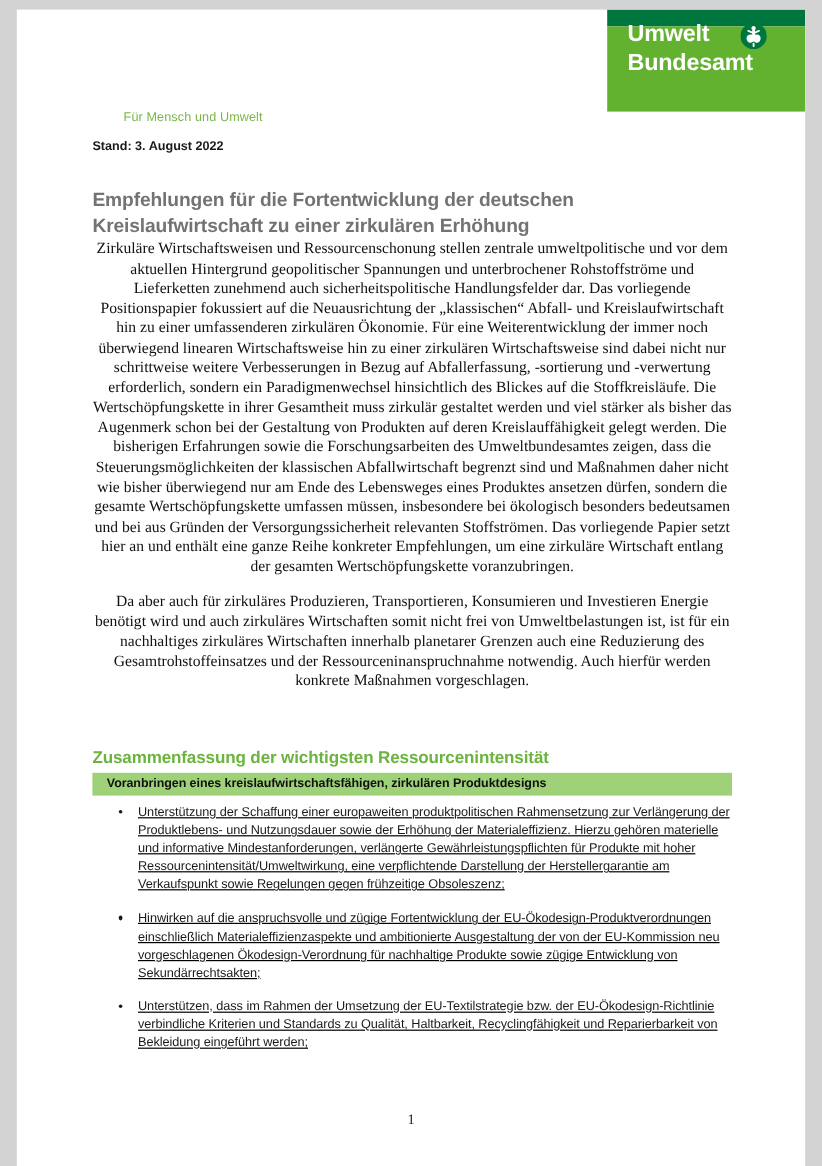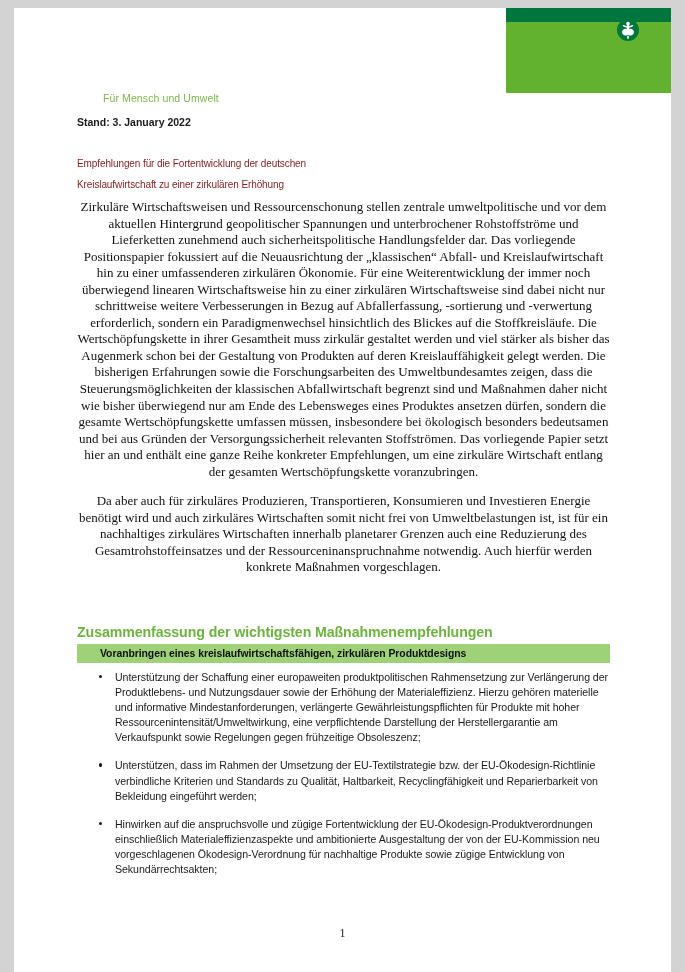--- a/index.html
+++ b/index.html
@@ -86,23 +86,23 @@
     font-size: 10.5px;
     font-weight: 600;
   }
 
   
   #doc-title {
     position: absolute;
     left: 63px;
     top: 138px;
     width: 500px;
-    color: #7f1d1d;
-    font-size: 10px;
-    font-weight: normal;
+    color: #737373;
+    font-size: 16px;
+    font-weight: bold;
     line-height: 21px;
     letter-spacing: -0.1px;
   }
   #doc-title .ln { display: block; }
 
   
   #body-wrap {
     position: absolute;
     left: 63px;
     top: 191px;
@@ -134,31 +134,32 @@
     position: absolute;
     left: 63px;
     top: 636px;
     width: 533px;
     height: 19px;
     background: #9ed178;
     color: #0f0f0f;
     font-size: 10.4px;
     font-weight: bold;
     line-height: 19px;
-    padding-left: 23px;
+    padding-left: 12px;
     box-sizing: border-box;
     letter-spacing: -0.05px;
   }
 
   
   #bullets {
     position: absolute;
     left: 63px;
     top: 662px;
     width: 540px;
+    text-decoration: underline;
   }
   .bullet {
     position: relative;
     padding-left: 38px;
     margin-bottom: 13px;
     font-size: 10.6px;
     line-height: 15.1px;
     color: #1a1a1a;
     letter-spacing: -0.05px;
   }
@@ -185,65 +186,69 @@
   }
 </style>
 </head>
 <body>
 
 <div id="page">
 
   <div id="logo-block">
     <div id="logo-topbar"></div>
     <div id="logo-body"></div>
+    <div id="logo-wordmark">
+      <span class="ln">Umwelt</span>
+      <span class="ln">Bundesamt</span>
+    </div>
     <svg id="logo-symbol" viewBox="0 0 44 44">
       <circle cx="22" cy="22" r="22" fill="#00763f"></circle>
       <path d="M22 5.5 C24.2 5.5 25.6 7.2 25.6 9.2 C25.6 10.4 25.1 11.4 24.3 12.1
                L24.3 14.6 L30.5 12.0 C31.6 11.6 32.6 12.2 32.6 13.2
                C32.6 13.9 32.1 14.5 31.4 14.8 L24.3 17.7 L24.3 20.0
                C26.6 19.0 29.4 19.2 31.4 20.9 C34.4 23.4 34.6 28.1 31.9 31.0
                C29.3 33.8 25.0 33.9 22.3 31.3 L22 31.0 L21.7 31.3
                C19.0 33.9 14.7 33.8 12.1 31.0 C9.4 28.1 9.6 23.4 12.6 20.9
                C14.6 19.2 17.4 19.0 19.7 20.0 L19.7 17.7 L12.6 14.8
                C11.9 14.5 11.4 13.9 11.4 13.2 C11.4 12.2 12.4 11.6 13.5 12.0
                L19.7 14.6 L19.7 12.1 C18.9 11.4 18.4 10.4 18.4 9.2
                C18.4 7.2 19.8 5.5 22 5.5 Z
                M22 33.2 C22.9 33.2 23.6 34.0 23.6 35.0 L23.6 38.5
                C23.6 39.5 22.9 40.2 22 40.2 C21.1 40.2 20.4 39.5 20.4 38.5
                L20.4 35.0 C20.4 34.0 21.1 33.2 22 33.2 Z" fill="#ffffff"></path>
     </svg>
   </div>
 
   <div id="claim">Für Mensch und Umwelt</div>
-  <div id="date-line">Stand: 3. January 2022</div>
+  <div id="date-line">Stand: 3. August 2022</div>
 
   <h1 id="doc-title">
     <span class="ln">Empfehlungen für die Fortentwicklung der deutschen</span>
     <span class="ln">Kreislaufwirtschaft zu einer zirkulären Erhöhung</span>
   </h1>
 
   <div id="body-wrap">
     <p class="para">Zirkuläre Wirtschaftsweisen und Ressourcenschonung stellen zentrale umweltpolitische und vor dem aktuellen Hintergrund geopolitischer Spannungen und unterbrochener Rohstoffströme und Lieferketten zunehmend auch sicherheitspolitische Handlungsfelder dar. Das vorliegende Positionspapier fokussiert auf die Neuausrichtung der „klassischen“ Abfall- und Kreislaufwirtschaft hin zu einer umfassenderen zirkulären Ökonomie. Für eine Weiterentwicklung der immer noch überwiegend linearen Wirtschaftsweise hin zu einer zirkulären Wirtschaftsweise sind dabei nicht nur schrittweise weitere Verbesserungen in Bezug auf Abfallerfassung, -sortierung und -verwertung erforderlich, sondern ein Paradigmenwechsel hinsichtlich des Blickes auf die Stoffkreisläufe. Die Wertschöpfungskette in ihrer Gesamtheit muss zirkulär gestaltet werden und viel stärker als bisher das Augenmerk schon bei der Gestaltung von Produkten auf deren Kreislauffähigkeit gelegt werden. Die bisherigen Erfahrungen sowie die Forschungsarbeiten des Umweltbundesamtes zeigen, dass die Steuerungsmöglichkeiten der klassischen Abfallwirtschaft begrenzt sind und Maßnahmen daher nicht wie bisher überwiegend nur am Ende des Lebensweges eines Produktes ansetzen dürfen, sondern die gesamte Wertschöpfungskette umfassen müssen, insbesondere bei ökologisch besonders bedeutsamen und bei aus Gründen der Versorgungssicherheit relevanten Stoffströmen. Das vorliegende Papier setzt hier an und enthält eine ganze Reihe konkreter Empfehlungen, um eine zirkuläre Wirtschaft entlang der gesamten Wertschöpfungskette voranzubringen.</p>
     <p class="para">Da aber auch für zirkuläres Produzieren, Transportieren, Konsumieren und Investieren Energie benötigt wird und auch zirkuläres Wirtschaften somit nicht frei von Umweltbelastungen ist, ist für ein nachhaltiges zirkuläres Wirtschaften innerhalb planetarer Grenzen auch eine Reduzierung des Gesamtrohstoffeinsatzes und der Ressourceninanspruchnahme notwendig. Auch hierfür werden konkrete Maßnahmen vorgeschlagen.</p>
   </div>
 
-  <h2 id="section-heading">Zusammenfassung der wichtigsten Maßnahmenempfehlungen</h2>
+  <h2 id="section-heading">Zusammenfassung der wichtigsten Ressourcenintensität</h2>
 
   <div id="green-banner">Voranbringen eines kreislaufwirtschaftsfähigen, zirkulären Produktdesigns</div>
 
   <div id="bullets">
     <div class="bullet">
       <span class="dot"></span>
       <span>Unterstützung der Schaffung einer europaweiten produktpolitischen Rahmensetzung zur Verlängerung der Produktlebens- und Nutzungsdauer sowie der Erhöhung der Materialeffizienz. Hierzu gehören materielle und informative Mindestanforderungen, verlängerte Gewährleistungspflichten für Produkte mit hoher Ressourcenintensität/Umweltwirkung, eine verpflichtende Darstellung der Herstellergarantie am Verkaufspunkt sowie Regelungen gegen frühzeitige Obsoleszenz;</span>
     </div>
     <div class="bullet">
       <span class="dot"></span>
-      <span>Unterstützen, dass im Rahmen der Umsetzung der EU-Textilstrategie bzw. der EU-Ökodesign-Richtlinie verbindliche Kriterien und Standards zu Qualität, Haltbarkeit, Recyclingfähigkeit und Reparierbarkeit von Bekleidung eingeführt werden;</span>
+      <span>Hinwirken auf die anspruchsvolle und zügige Fortentwicklung der EU-Ökodesign-Produktverordnungen einschließlich Materialeffizienzaspekte und ambitionierte Ausgestaltung der von der EU-Kommission neu vorgeschlagenen Ökodesign-Verordnung für nachhaltige Produkte sowie zügige Entwicklung von Sekundärrechtsakten;</span>
     </div>
     <div class="bullet">
       <span class="dot"></span>
-      <span>Hinwirken auf die anspruchsvolle und zügige Fortentwicklung der EU-Ökodesign-Produktverordnungen einschließlich Materialeffizienzaspekte und ambitionierte Ausgestaltung der von der EU-Kommission neu vorgeschlagenen Ökodesign-Verordnung für nachhaltige Produkte sowie zügige Entwicklung von Sekundärrechtsakten;</span>
+      <span>Unterstützen, dass im Rahmen der Umsetzung der EU-Textilstrategie bzw. der EU-Ökodesign-Richtlinie verbindliche Kriterien und Standards zu Qualität, Haltbarkeit, Recyclingfähigkeit und Reparierbarkeit von Bekleidung eingeführt werden;</span>
     </div>
   </div>
 
   <div id="page-number">1</div>
 
 </div>
 
 </body></html>

